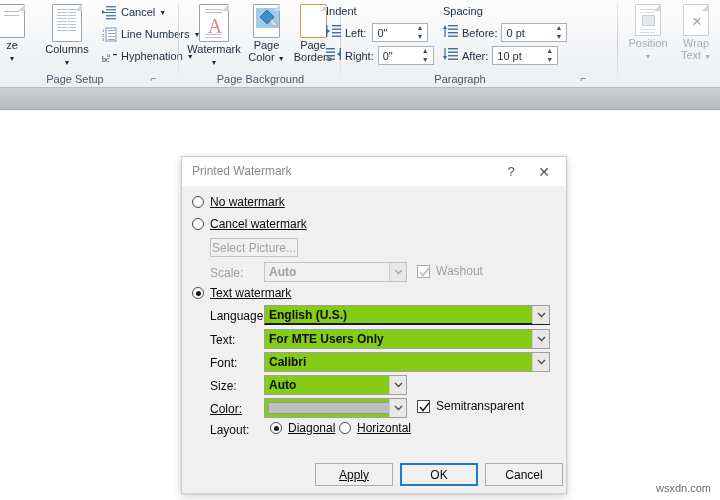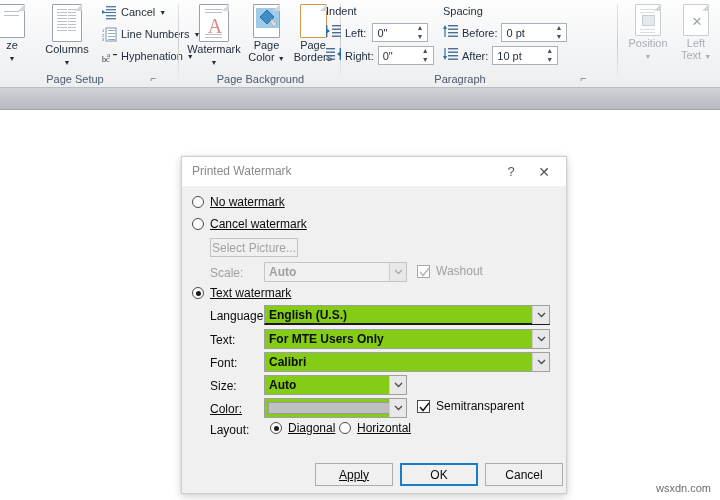--- a/index.html
+++ b/index.html
@@ -404,21 +404,21 @@
       <span class="lbl">Position</span>
       <span class="caretd">▼</span>
     </div>
 
     <div class="bigbtn dis" style="left:54px; top:2px; width:44px;">
       <div class="pg" style="width:26px;height:32px;border-color:#c8ced3;">
         <svg width="26" height="32" viewBox="0 0 26 32" style="position:absolute;left:0;top:0;">
           <text x="13" y="21" font-size="13" font-family="serif" fill="#9aa3ab" text-anchor="middle">✕</text>
         </svg>
       </div>
-      <span class="lbl">Left</span>
+      <span class="lbl">Wrap</span>
       <span class="lbl" style="display:inline;">Text</span>
       <span class="caretd">▼</span>
     </div>
   </div>
 
 </div>
 
 <div id="underbar"></div>
 <div id="canvas"></div>
 

